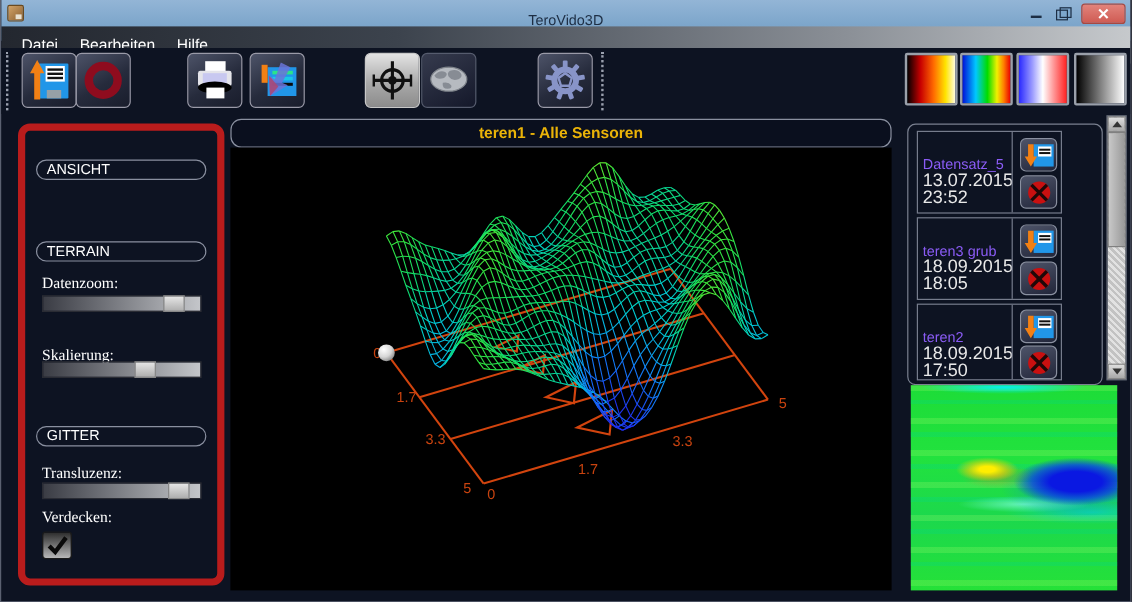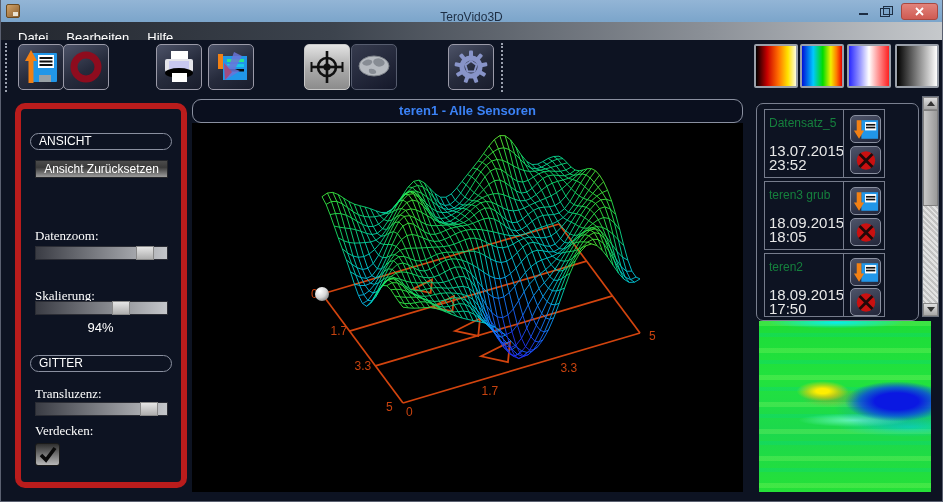--- a/index.html
+++ b/index.html
@@ -53,29 +53,29 @@
   .slider { position:absolute; left:14px; width:133px; height:14px;
     background:linear-gradient(90deg,#3a3c44,#c4c6ca); border:1px solid #2a2c34; }
   .slider-handle { position:absolute; top:-1px; width:18px; height:14px;
     background:linear-gradient(180deg,#e6e6e6,#aeaeae); border:1px solid #888; }
   .pct-label { position:absolute; left:0; width:159px; text-align:center; color:#fff; font-size:13px; }
   .checkbox { position:absolute; left:14px; top:334px; width:25px; height:23px;
     background:linear-gradient(180deg,#2e2e2e,#b8b8b8); border:1px solid #1a1a1a; border-radius:3px;
     display:flex; align-items:center; justify-content:center; cursor:default; }
   
   .view-header { position:absolute; left:191px; top:99px; width:551px; height:24px;
-    border:1px solid #8a90a0; border-radius:9px; color:#3b82f6; font-size:13px; font-weight:bold;
+    border:1px solid #8a90a0; border-radius:9px; color:#eab308; font-size:13px; font-weight:bold;
     text-align:center; line-height:22px; background:#0a0f1e; }
   .plot-area { position:absolute; left:191px; top:123px; width:551px; height:369px; background:#000; }
   .plot-area svg { display:block; }
   
   .dataset-panel { position:absolute; left:755px; top:103px; width:163px; height:218px;
     border:1px solid #7a8090; border-radius:7px; }
   .dataset-item { position:absolute; left:7px; width:121px; border:1px solid #767c8c; }
-  .ds-name { position:absolute; left:4px; top:6px; color:#15803d; font-size:12px; }
+  .ds-name { position:absolute; left:4px; top:20px; color:#8b5cf6; font-size:12px; }
   .ds-date { position:absolute; left:4px; top:34px; color:#e8e8e8; font-size:15px; line-height:14px; }
   .ds-divider { position:absolute; left:78px; top:0; bottom:0; border-left:1px solid #767c8c; }
   .ds-btn { position:absolute; left:85px; width:31px; height:28px; border-radius:5px;
     background:linear-gradient(160deg,#4d5368,#22263a); border:1px solid #8a90a0;
     display:flex; align-items:center; justify-content:center; cursor:default; }
   
   .vscroll { position:absolute; left:921px; top:96px; width:17px; height:221px; border:1px solid #6a707c;
     background:repeating-linear-gradient(45deg,#e2e2e2 0 2px,#c2c2c2 2px 4px); }
   .vs-btn { position:absolute; left:0; width:15px; height:13px;
     background:linear-gradient(180deg,#dedede,#a8a8a8); border:1px solid #888;
@@ -202,32 +202,31 @@
     </div>
 
     <div class="cmap-btn cmap-hot" style="left:753px"></div>
     <div class="cmap-btn cmap-rainbow" style="left:799px"></div>
     <div class="cmap-btn cmap-bwr" style="left:846px"></div>
     <div class="cmap-btn cmap-gray" style="left:894px"></div>
   </div>
 
   <div class="sidebar">
     <div class="pill" style="top:24px">ANSICHT</div>
-    <div class="reset-btn">Ansicht Zurücksetzen</div>
 
+    <div class="pill" style="top:92px">TERRAIN</div>
     <div class="side-label" style="top:119px">Datenzoom:</div>
     <div class="slider" style="top:137px">
       <div class="slider-handle" style="left: calc(84% - 10px);"></div>
     </div>
 
     <div class="side-label" style="top:179px">Skalierung:</div>
     <div class="slider" style="top:192px">
       <div class="slider-handle" style="left: calc(66% - 10px);"></div>
     </div>
-    <div class="pct-label" style="top:211px">94%</div>
 
     <div class="pill" style="top:246px">GITTER</div>
     <div class="side-label" style="top:277px">Transluzenz:</div>
     <div class="slider" style="top:293px">
       <div class="slider-handle" style="left: calc(87% - 10px);"></div>
     </div>
 
     <div class="side-label" style="top:314px">Verdecken:</div>
     <div class="checkbox">
       <svg width="20" height="18" viewBox="0 0 20 18">

